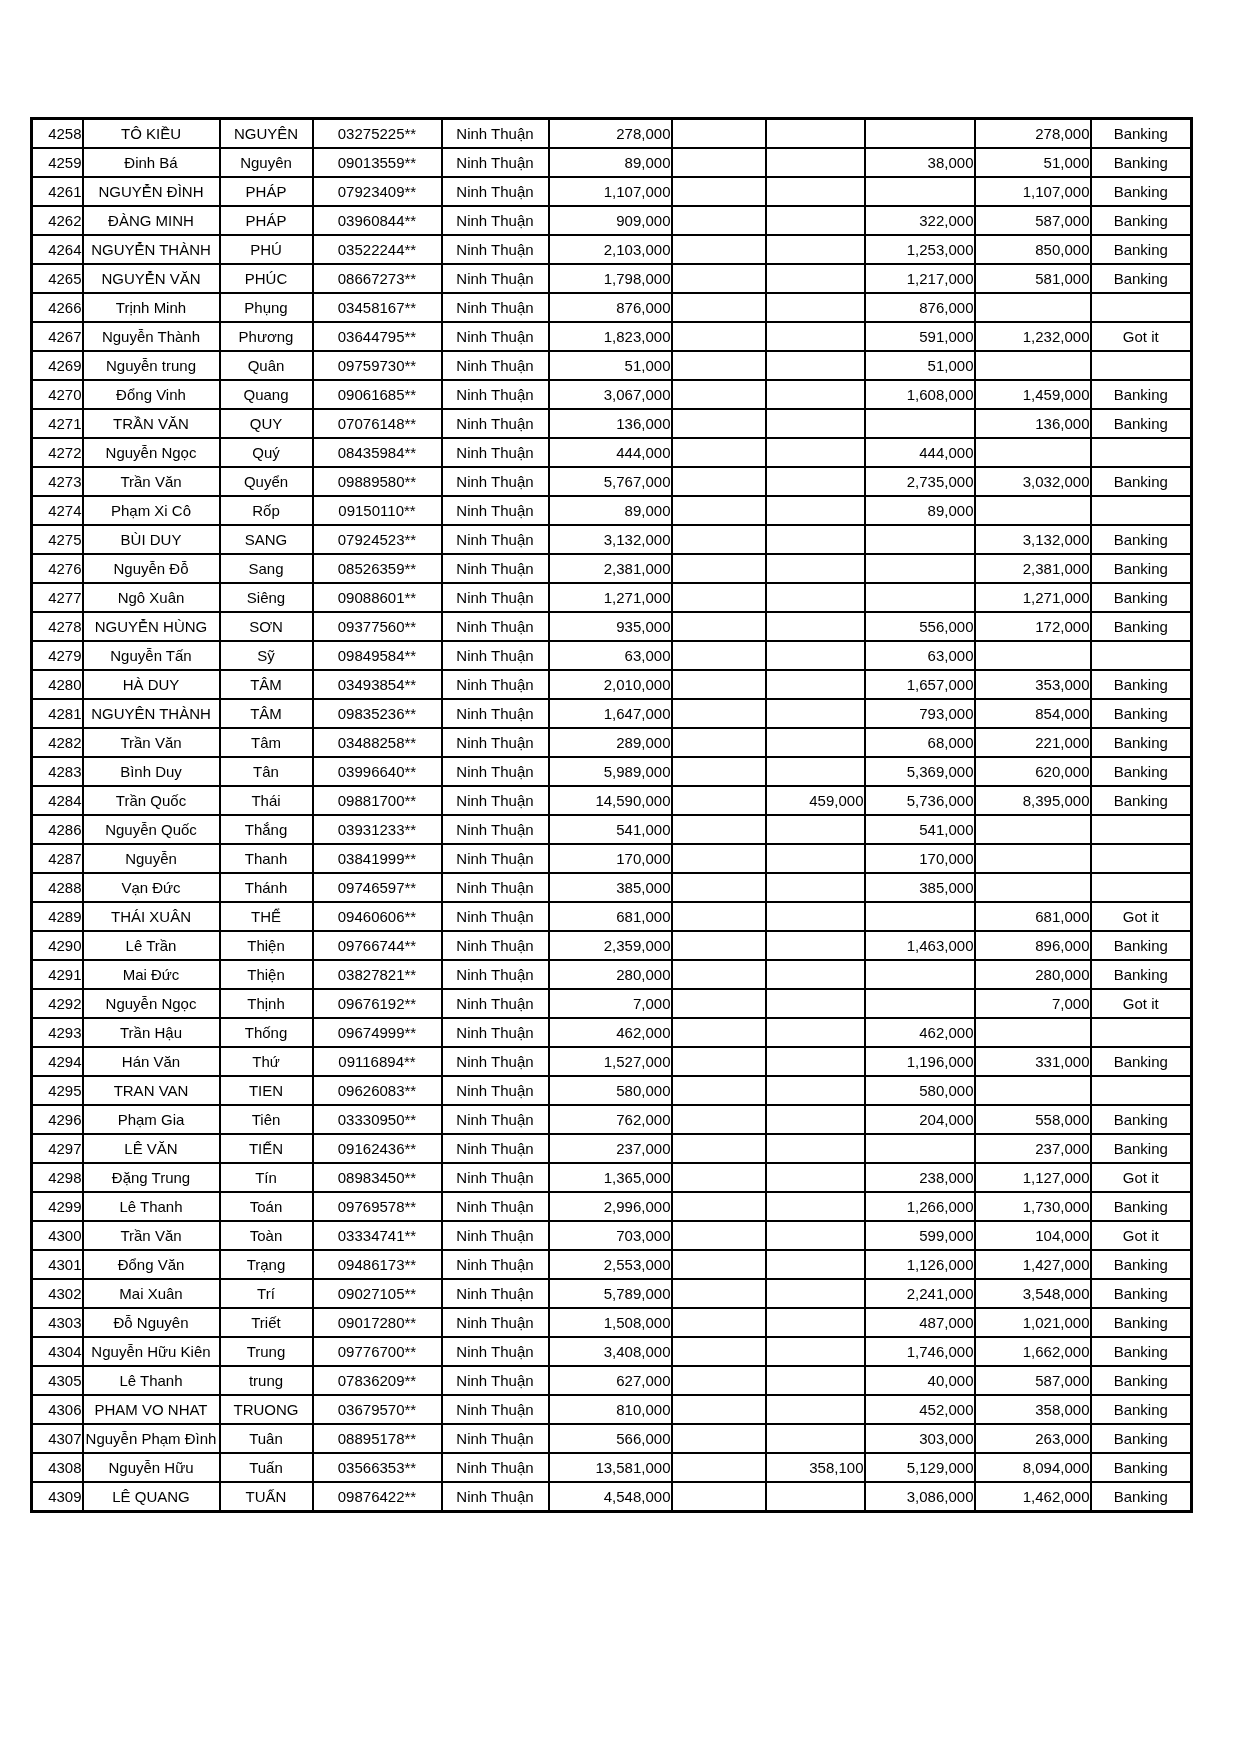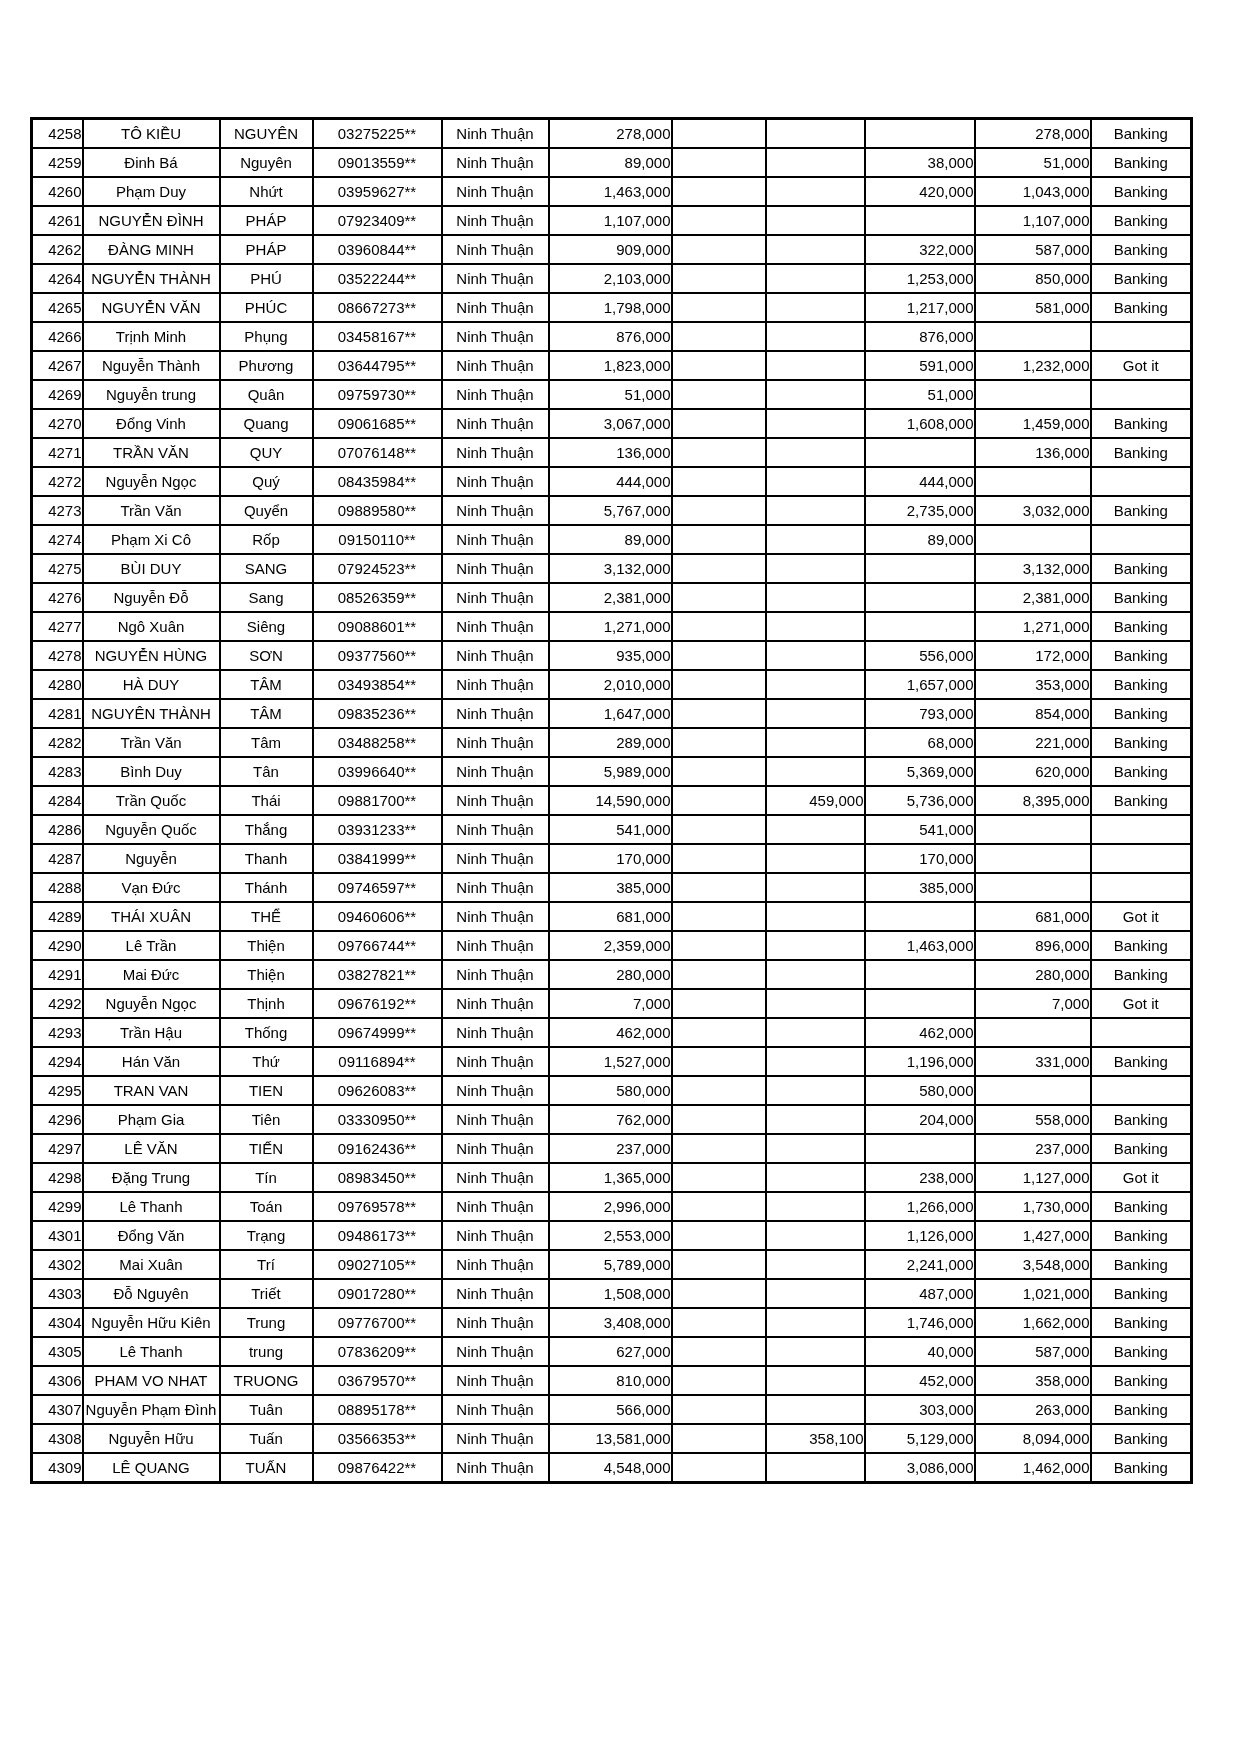--- a/index.html
+++ b/index.html
@@ -78,33 +78,20 @@
           <td>09013559**</td>
           <td>Ninh Thuận</td>
           <td>89,000</td>
           <td></td>
           <td></td>
           <td>38,000</td>
           <td>51,000</td>
           <td>Banking</td>
         </tr>
         <tr>
-          <td>4260</td>
-          <td>Phạm Duy</td>
-          <td>Nhứt</td>
-          <td>03959627**</td>
-          <td>Ninh Thuận</td>
-          <td>1,463,000</td>
-          <td></td>
-          <td></td>
-          <td>420,000</td>
-          <td>1,043,000</td>
-          <td>Banking</td>
-        </tr>
-        <tr>
           <td>4261</td>
           <td>NGUYỄN ĐÌNH</td>
           <td>PHÁP</td>
           <td>07923409**</td>
           <td>Ninh Thuận</td>
           <td>1,107,000</td>
           <td></td>
           <td></td>
           <td></td>
           <td>1,107,000</td>
@@ -299,20 +286,33 @@
           <td>09377560**</td>
           <td>Ninh Thuận</td>
           <td>935,000</td>
           <td></td>
           <td></td>
           <td>556,000</td>
           <td>172,000</td>
           <td>Banking</td>
         </tr>
         <tr>
+          <td>4279</td>
+          <td>Nguyễn Tấn</td>
+          <td>Sỹ</td>
+          <td>09849584**</td>
+          <td>Ninh Thuận</td>
+          <td>63,000</td>
+          <td></td>
+          <td></td>
+          <td>63,000</td>
+          <td></td>
+          <td></td>
+        </tr>
+        <tr>
           <td>4280</td>
           <td>HÀ DUY</td>
           <td>TÂM</td>
           <td>03493854**</td>
           <td>Ninh Thuận</td>
           <td>2,010,000</td>
           <td></td>
           <td></td>
           <td>1,657,000</td>
           <td>353,000</td>
@@ -544,20 +544,33 @@
           <td>Lê Thanh</td>
           <td>Toán</td>
           <td>09769578**</td>
           <td>Ninh Thuận</td>
           <td>2,996,000</td>
           <td></td>
           <td></td>
           <td>1,266,000</td>
           <td>1,730,000</td>
           <td>Banking</td>
+        </tr>
+        <tr>
+          <td>4300</td>
+          <td>Trần Văn</td>
+          <td>Toàn</td>
+          <td>03334741**</td>
+          <td>Ninh Thuận</td>
+          <td>703,000</td>
+          <td></td>
+          <td></td>
+          <td>599,000</td>
+          <td>104,000</td>
+          <td>Got it</td>
         </tr>
         <tr>
           <td>4301</td>
           <td>Đổng Văn</td>
           <td>Trạng</td>
           <td>09486173**</td>
           <td>Ninh Thuận</td>
           <td>2,553,000</td>
           <td></td>
           <td></td>

